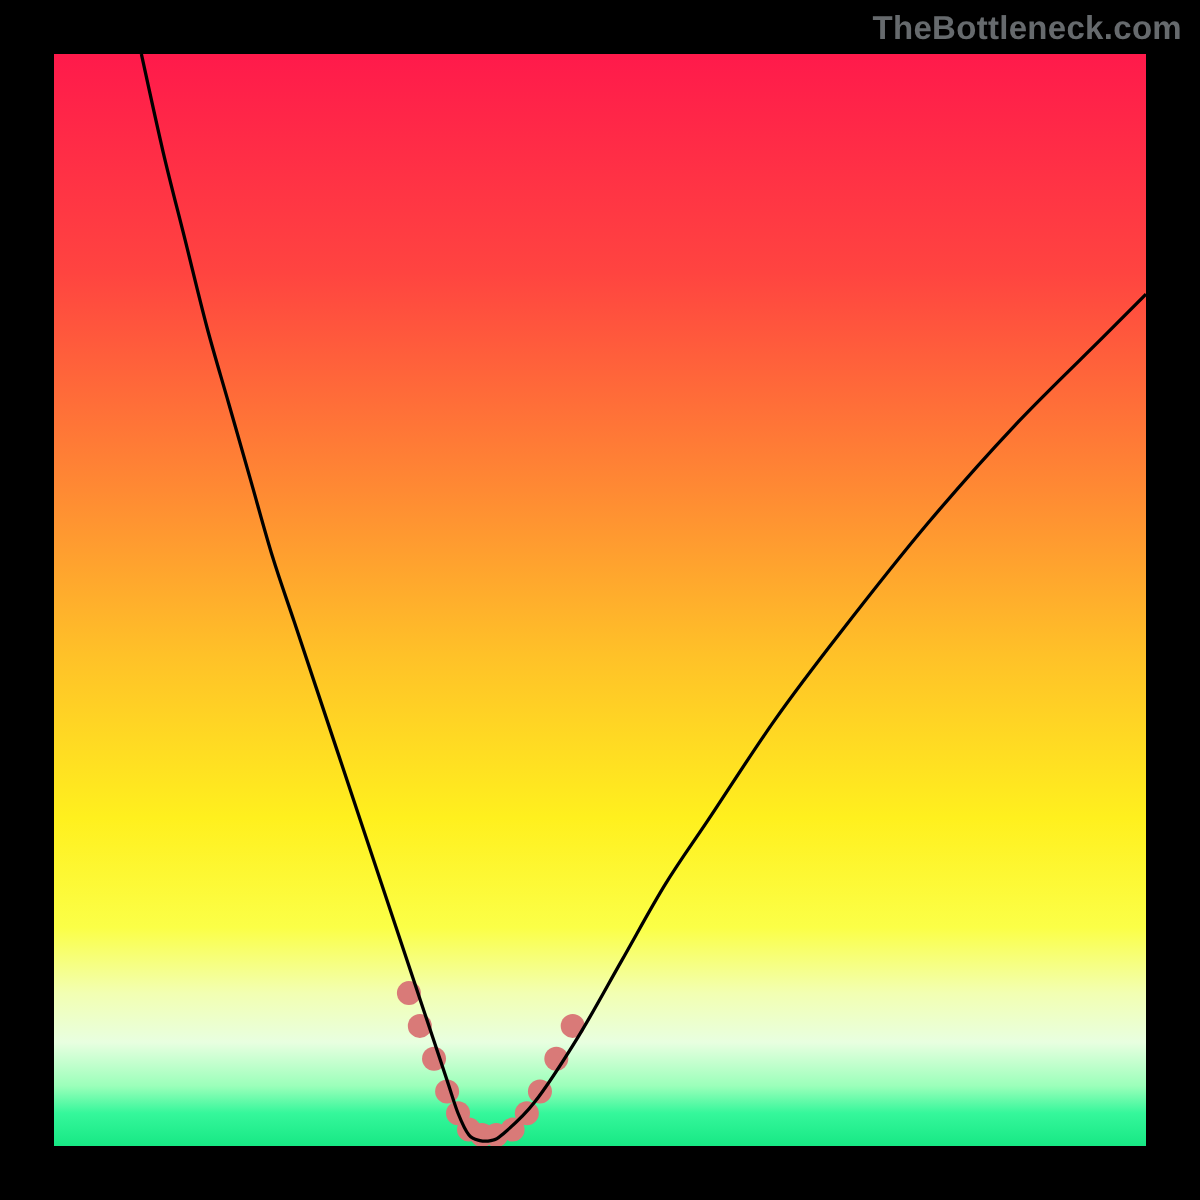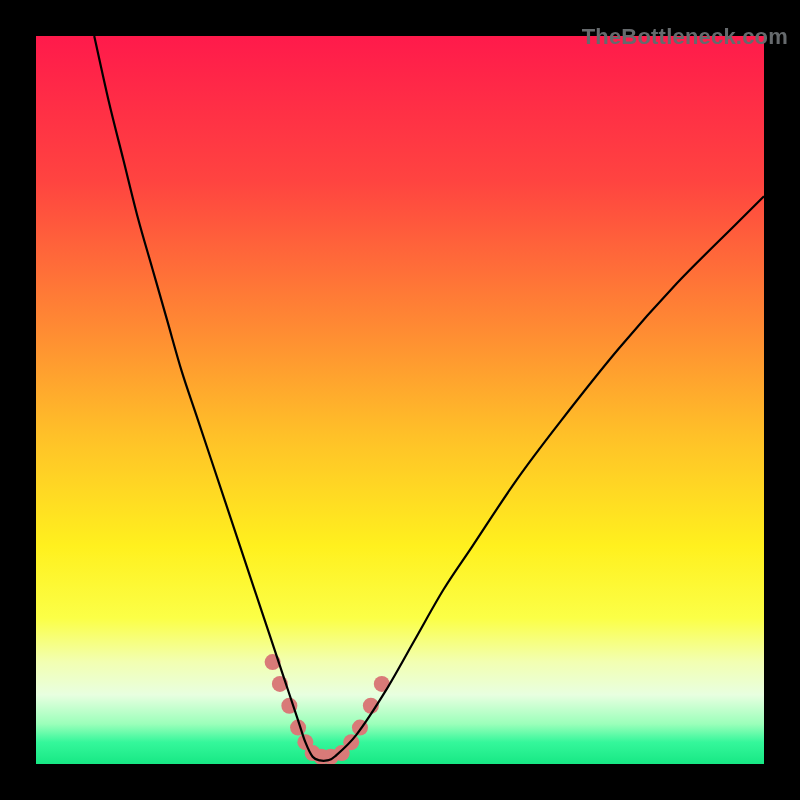--- a/index.html
+++ b/index.html
@@ -32,21 +32,20 @@
   }
   .watermark {
     position: absolute;
     top: 6px;
     right: 12px;
     color: #666a6d;
     font-size: 22px;
     font-weight: 600;
     letter-spacing: 0.2px;
     user-select: none;
-    margin-top: 18px;
   }
   svg.curve {
     position: absolute;
     left: 0; top: 0;
     width: 100%; height: 100%;
   }
 </style>
 </head>
 <body>
 

